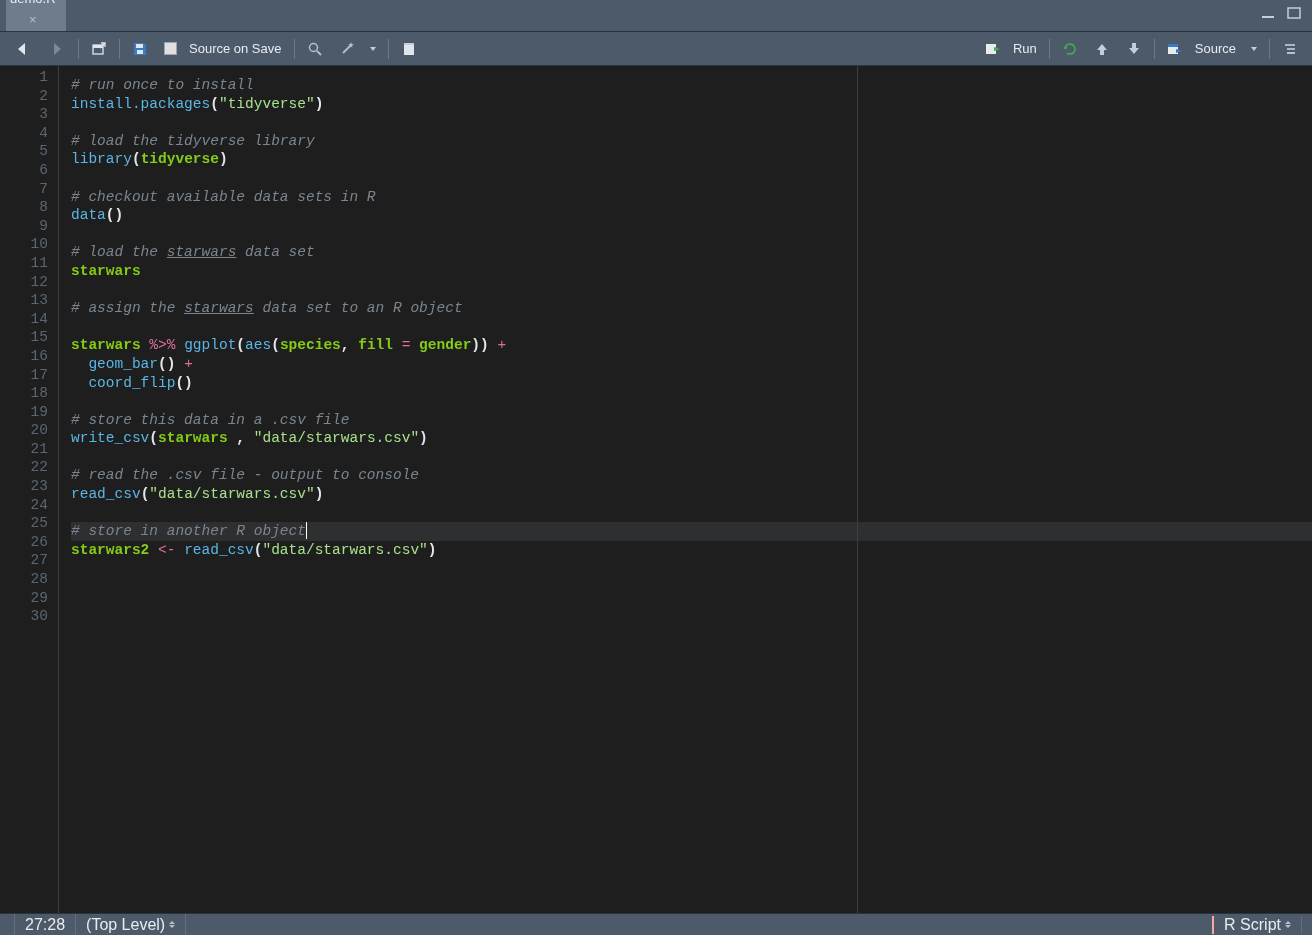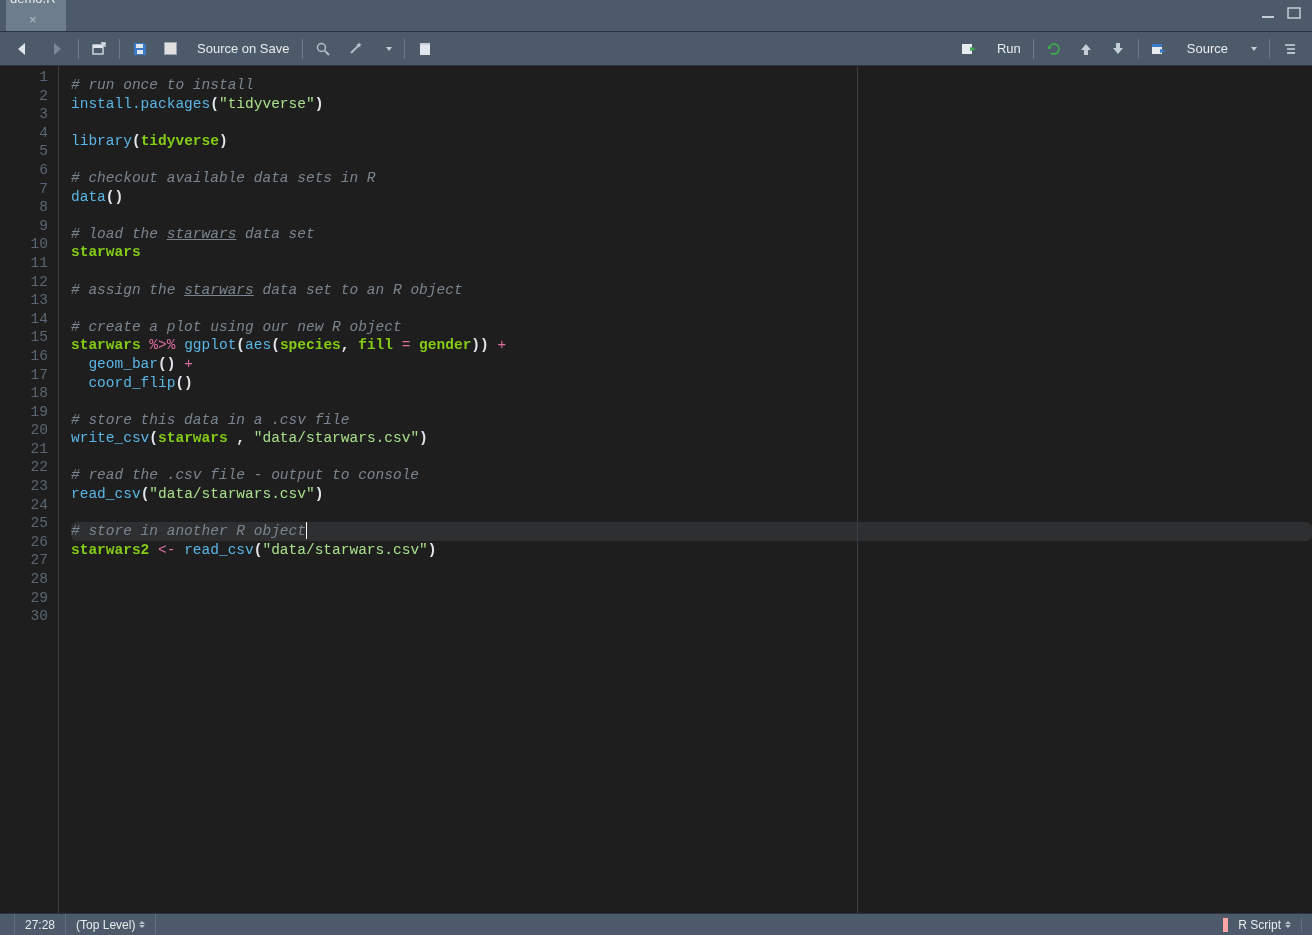--- a/index.html
+++ b/index.html
@@ -8,50 +8,50 @@
 
 .tabbar { background:#4c5a6a; height:32px; display:flex; align-items:flex-end; border-bottom:1px solid #2a3340; padding-left:6px; position:relative; }
 .tab { display:flex; align-items:center; gap:6px; background:#6d7d8c; color:#e8ecef; padding:5px 10px 4px 4px; border-radius:3px 3px 0 0; font-size:13px; margin-bottom:0;flex-direction:column; }
 .tab .ficon { width:14px; height:14px; display:flex; align-items:center; justify-content:center; }
 .tab .close { font-size:13px; color:#b5c0ca; cursor:pointer; }
 .tab-right-ctrls { position:absolute; right:8px; top:6px; display:flex; gap:8px; }
 .winbtn { width:18px; height:14px; display:inline-flex; }
 
 
 .toolbar { background:#4c5a6a; height:34px; display:flex; align-items:center; padding:0 10px; gap:8px; border-bottom:1px solid #2a3340; }
-.tbtn { display:inline-flex; align-items:center; gap:20px; color:#e8ecef; font-size:13px; cursor:pointer; padding:2px 4px; }
+.tbtn { display:inline-flex; align-items:center; gap:12px; color:#e8ecef; font-size:13px; cursor:pointer; padding:2px 4px; }
 .tsep { width:1px; height:20px; background:#6b7a89; }
 .toolbar .right { margin-left:auto; display:flex; align-items:center; gap:8px;justify-content:space-between; }
 .icon16 { width:16px; height:16px; display:inline-flex; align-items:center; justify-content:center; }
 .checkbox { width:13px; height:13px; background:#e0e0e0; border:1px solid #9aa6b1; display:inline-block; vertical-align:middle; }
 .caret-down { width:0; height:0; border-left:3px solid transparent; border-right:3px solid transparent; border-top:4px solid #c5ced6; display:inline-block; margin-left:3px; }
 
 
 .editor { display:flex; height:847px; background:#1e1e1e; }
 .gutter { width:59px; background:#1e1e1e; color:#5a6773; text-align:right; padding-top:2px; font-family:"Consolas","Menlo","Courier New",monospace; font-size:14.5px; line-height:18.6px; border-right:1px solid #3a3f44; user-select:none; }
 .gutter .ln { padding-right:10px; }
 .code { flex:1; position:relative; padding-top:10px; padding-left:12px; font-family:"Consolas","Menlo","Courier New",monospace; font-size:14.5px; line-height:18.6px; }
 .code-line { white-space:pre; height:18.6px; }
-.code-line.active { background:rgba(120,130,140,0.18);border-radius:6px; }
+.code-line.active { background:rgba(120,130,140,0.18); }
 .cursor { display:inline-block; width:1px; height:17px; background:#fff; vertical-align:text-bottom; }
 
 
 .margin-line { position:absolute; top:0; bottom:0; left:798px; width:1px; background:#3a3f44; }
 
 
 .cm { color:#7a858f; font-style:italic; }
 .cm-u { color:#7a858f; font-style:italic; text-decoration:underline; }
 .id { color:#84cc16; font-weight:bold; }
 .fn { color:#5ab6e6; }
 .str { color:#a8e08b; }
 .op { color:#e06ea0; }
 .pun { color:#e2e6ea; font-weight:bold; }
 
 
-.status { background:#4c5a6a; height:22px; display:flex; align-items:center; font-size:12px; color:#e8ecef; padding:0 10px; border-top:1px solid #2a3340; }
+.status { background:#4c5a6a; height:22px; display:flex; align-items:center; font-size:16px; color:#e8ecef; padding:0 10px; border-top:1px solid #2a3340; }
 .status .cell { padding:0 10px; border-right:1px solid #62707e; height:100%; display:flex; align-items:center; gap:4px; }
 .status .cell:first-child { border-left:1px solid #62707e; padding-left:10px; margin-left:4px; }
 .status .right { margin-left:auto; display:flex; }
 .updn { display:inline-flex; flex-direction:column; gap:1px; }
 .tri-up,.tri-dn { width:0;height:0;border-left:3px solid transparent;border-right:3px solid transparent; }
 .tri-up { border-bottom:3px solid #b5c0ca; }
 .tri-dn { border-top:3px solid #b5c0ca; }
 </style>
 </head>
 <body>
@@ -238,31 +238,31 @@
       <div class="ln">27</div>
       <div class="ln">28</div>
       <div class="ln">29</div>
       <div class="ln">30</div>
     </div>
   <div class="code" id="code">
     <div class="margin-line"></div>
   <div class="code-line"><span class="cm"># run once to install</span></div>
       <div class="code-line"><span class="fn">install.packages</span><span class="pun">(</span><span class="str">"tidyverse"</span><span class="pun">)</span></div>
       <div class="code-line"></div>
+      <div class="code-line"><span class="cm"># load the tidyverse library</span></div>
       <div class="code-line"><span class="fn">library</span><span class="pun">(</span><span class="id">tidyverse</span><span class="pun">)</span></div>
       <div class="code-line"></div>
       <div class="code-line"><span class="cm"># checkout available data sets in R</span></div>
       <div class="code-line"><span class="fn">data</span><span class="pun">()</span></div>
       <div class="code-line"></div>
       <div class="code-line"><span class="cm"># load the </span><span class="cm-u">starwars</span><span class="cm"> data set</span></div>
       <div class="code-line"><span class="id">starwars</span></div>
       <div class="code-line"></div>
       <div class="code-line"><span class="cm"># assign the </span><span class="cm-u">starwars</span><span class="cm"> data set to an R object</span></div>
       <div class="code-line"></div>
-      <div class="code-line"><span class="cm"># create a plot using our new R object</span></div>
       <div class="code-line"><span class="id">starwars </span><span class="op">%&gt;%</span><span class="id"> </span><span class="fn">ggplot</span><span class="pun">(</span><span class="fn">aes</span><span class="pun">(</span><span class="id">species</span><span class="pun">, </span><span class="id">fill </span><span class="op">=</span><span class="id"> gender</span><span class="pun">)) </span><span class="op">+</span></div>
       <div class="code-line"><span class="id">  </span><span class="fn">geom_bar</span><span class="pun">() </span><span class="op">+</span></div>
       <div class="code-line"><span class="id">  </span><span class="fn">coord_flip</span><span class="pun">()</span></div>
       <div class="code-line"></div>
       <div class="code-line"><span class="cm"># store this data in a .csv file</span></div>
       <div class="code-line"><span class="fn">write_csv</span><span class="pun">(</span><span class="id">starwars </span><span class="pun">, </span><span class="str">"data/starwars.csv"</span><span class="pun">)</span></div>
       <div class="code-line"></div>
       <div class="code-line"><span class="cm"># read the .csv file - output to console</span></div>
       <div class="code-line"><span class="fn">read_csv</span><span class="pun">(</span><span class="str">"data/starwars.csv"</span><span class="pun">)</span></div>
       <div class="code-line"></div>
@@ -278,21 +278,21 @@
     <span>27:28</span>
   </div>
   <div class="cell">
     <span>(Top Level)</span>
     <span class="updn">
         <span class="tri-up"></span>
         <span class="tri-dn"></span>
       </span>
   </div>
   <div class="right">
-    <div class="cell" style="border-left:5px solid #fca5a5">
+    <div class="cell" style="border-left:2px solid #fca5a5">
       <span>R Script</span>
       <span class="updn">
           <span class="tri-up"></span>
           <span class="tri-dn"></span>
         </span>
     </div>
   </div>
 </div>
 
 </body></html>

